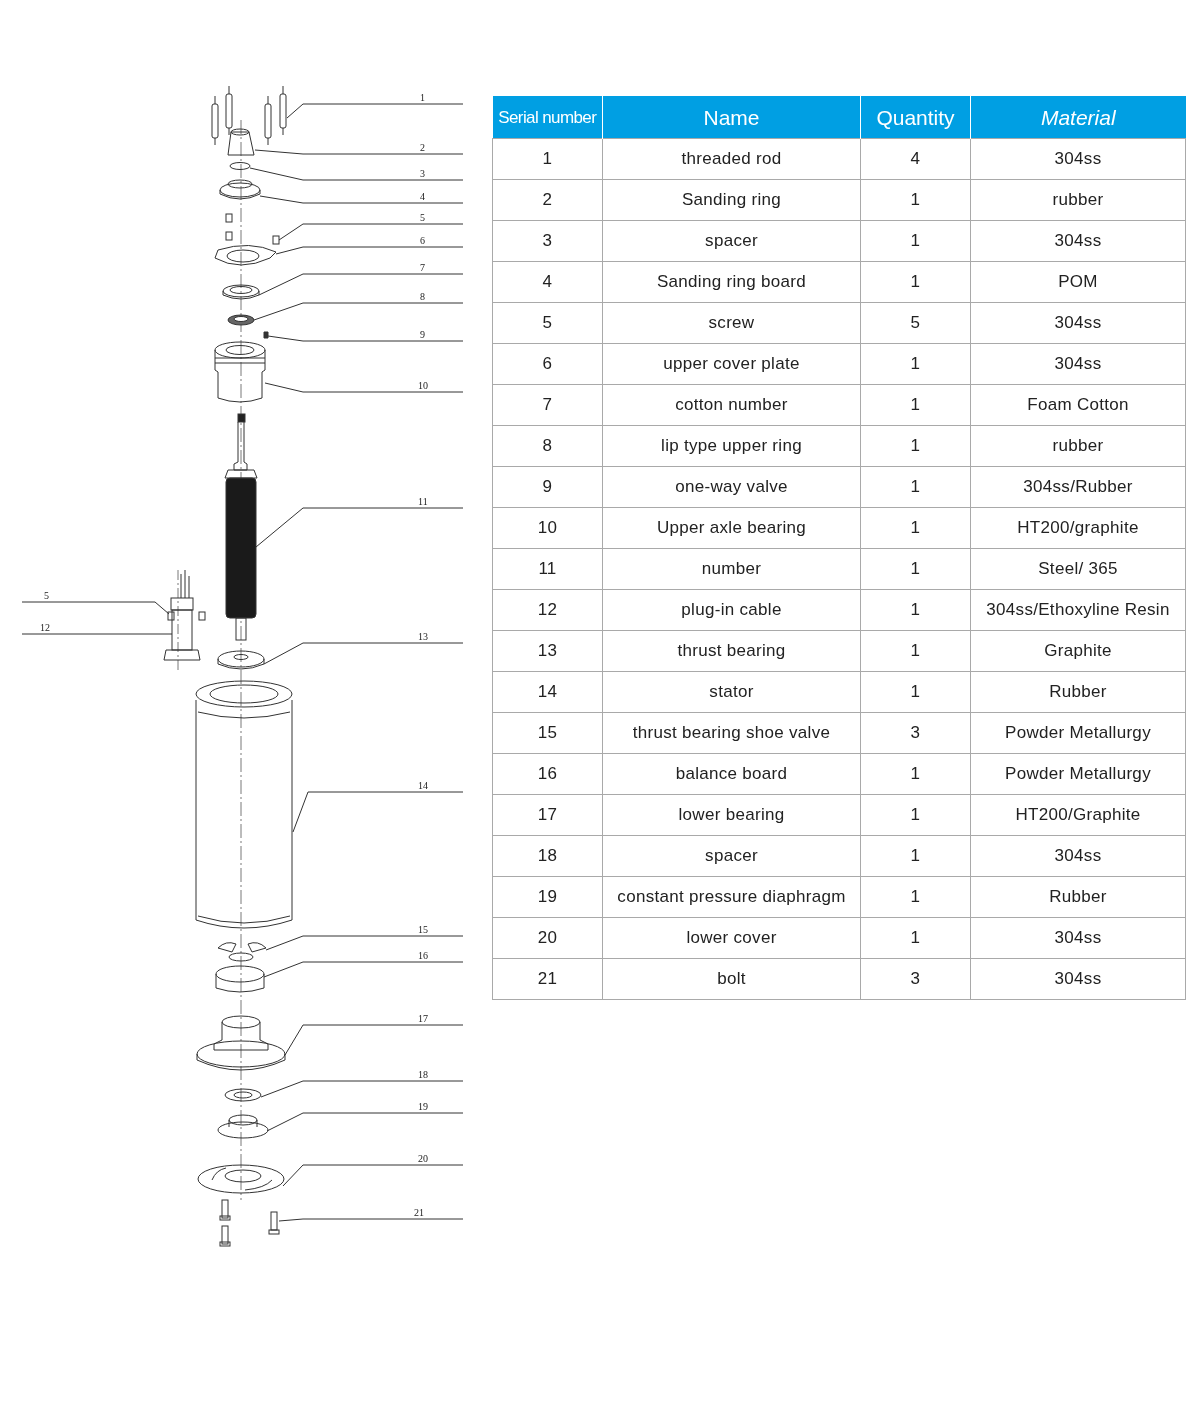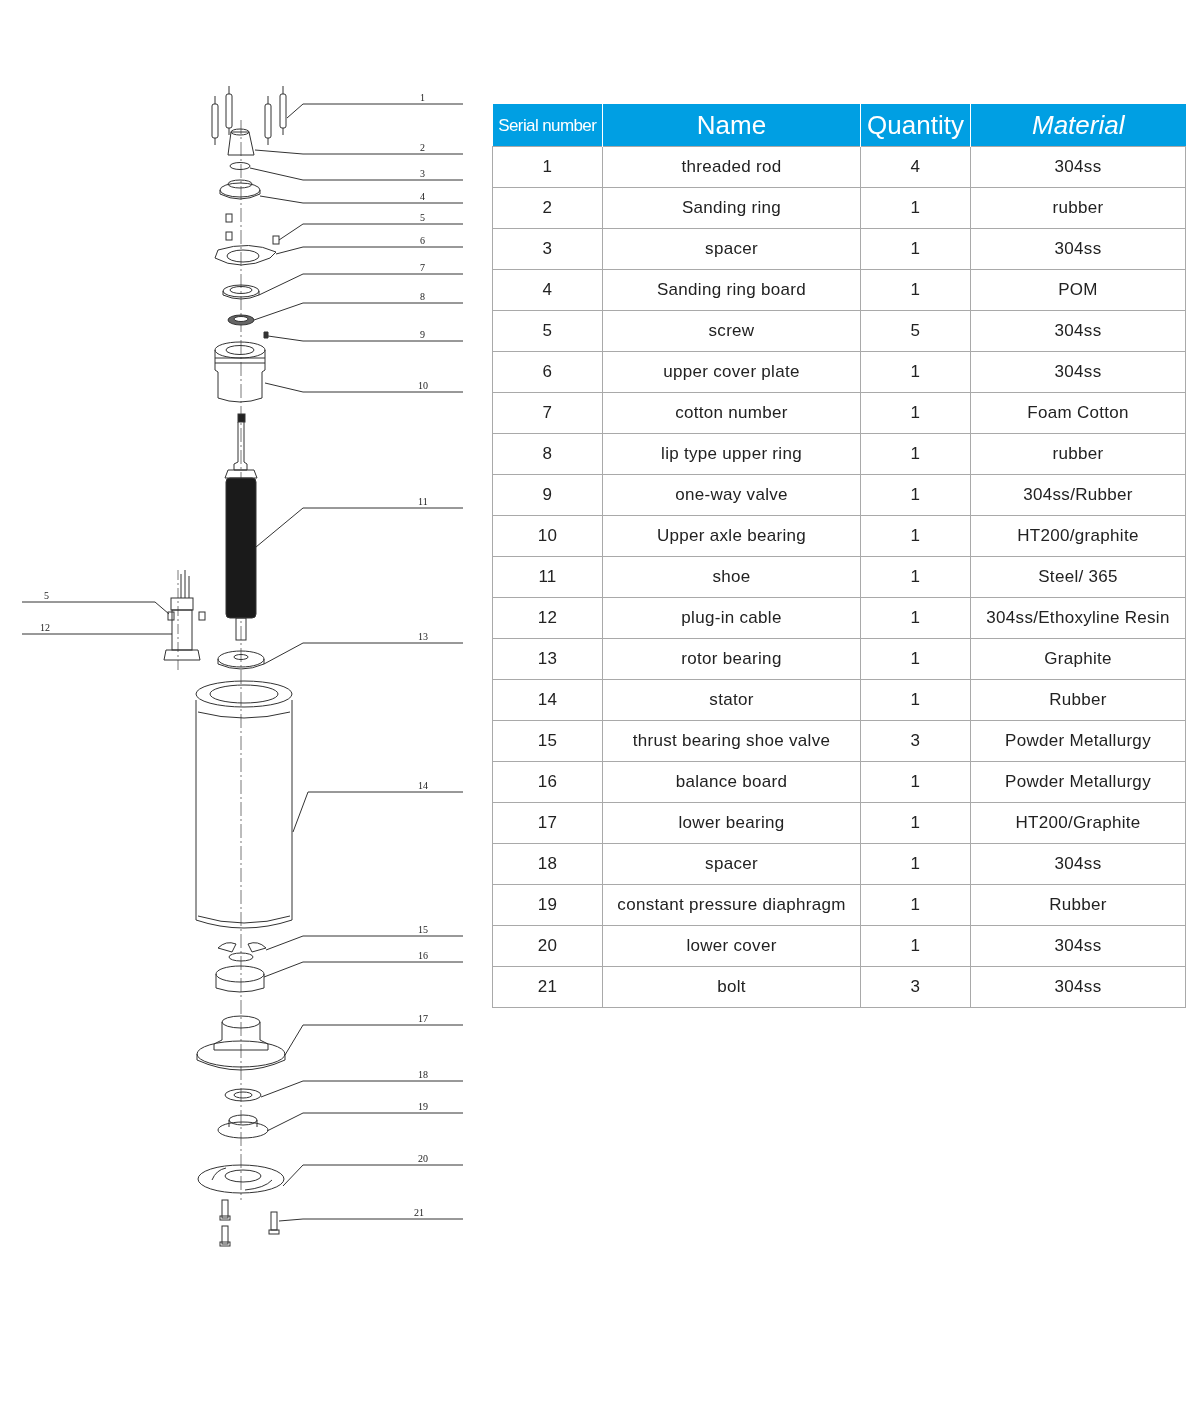--- a/index.html
+++ b/index.html
@@ -1,22 +1,22 @@
 <!DOCTYPE html>
 <html><head>
 <meta charset="utf-8">
 <style>
   html, body { margin: 0; padding: 0; background: #ffffff; }
   body { width: 1200px; height: 1417px; position: relative; overflow: hidden;
          font-family: "Liberation Sans", sans-serif; color: #222; }
   #diagram { position: absolute; left: 0; top: 0; width: 480px; height: 1417px; }
   #bom { position: absolute; left: 492px; top: 96px; border-collapse: collapse;
-         table-layout: fixed; margin-top: 8px; }
+         table-layout: fixed; }
   #bom th { background: #009fe3; color: #ffffff; font-weight: normal;
-            height: 41px; font-size: 26px; padding: 0; border-right: 1px solid #ffffff; }
+            height: 41px; font-size: 21px; padding: 0; border-right: 1px solid #ffffff; }
   #bom th.serial { font-size: 17px; letter-spacing: -0.6px; transform-origin: center; }
   #bom th:last-child { border-right: none; font-style: italic; }
   #bom td { height: 40px; border: 1px solid #a9a9a9; text-align: center;
             font-size: 17px; padding: 0; color: #222; white-space: nowrap; letter-spacing: 0.3px; }
   #bom tr:first-child th { border-top: 1px solid #009fe3; }
   #bom col.c1 { width: 110px; }
   #bom col.c2 { width: 258px; }
   #bom col.c3 { width: 110px; }
   #bom col.c4 { width: 215px; }
 </style>
@@ -258,33 +258,33 @@
         <td>304ss/Rubber</td>
       </tr>
       <tr>
         <td>10</td>
         <td>Upper axle bearing</td>
         <td>1</td>
         <td>HT200/graphite</td>
       </tr>
       <tr>
         <td>11</td>
-        <td>shoe</td>
+        <td>number</td>
         <td>1</td>
         <td>Steel/ 365</td>
       </tr>
       <tr>
         <td>12</td>
         <td>plug-in cable</td>
         <td>1</td>
         <td>304ss/Ethoxyline Resin</td>
       </tr>
       <tr>
         <td>13</td>
-        <td>rotor bearing</td>
+        <td>thrust bearing</td>
         <td>1</td>
         <td>Graphite</td>
       </tr>
       <tr>
         <td>14</td>
         <td>stator</td>
         <td>1</td>
         <td>Rubber</td>
       </tr>
       <tr>

